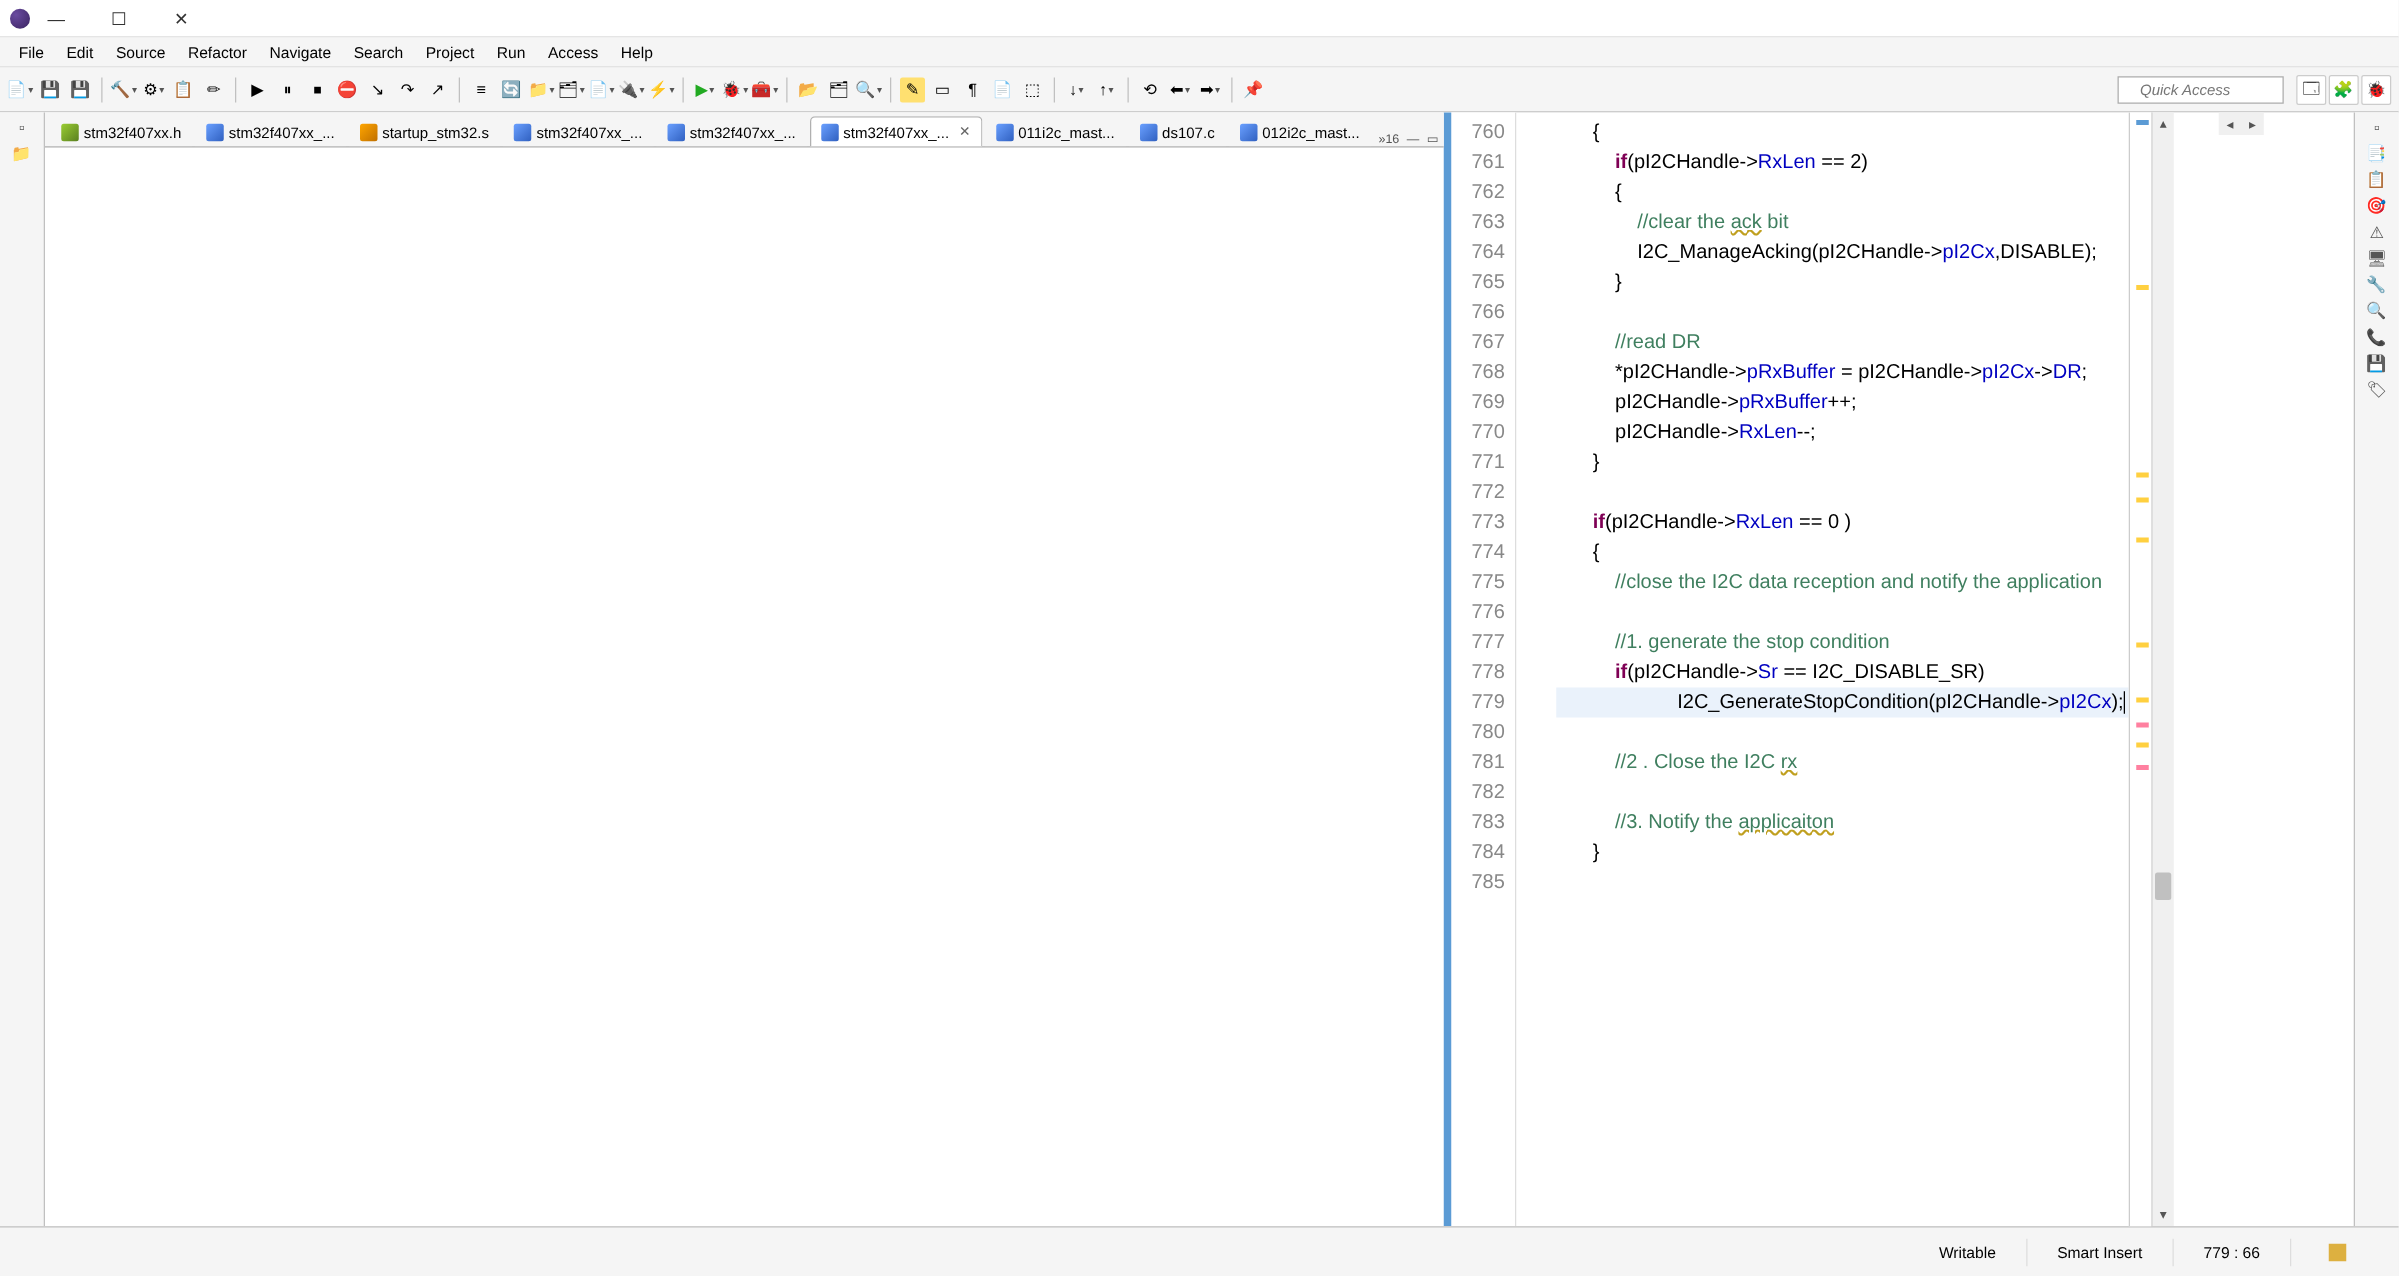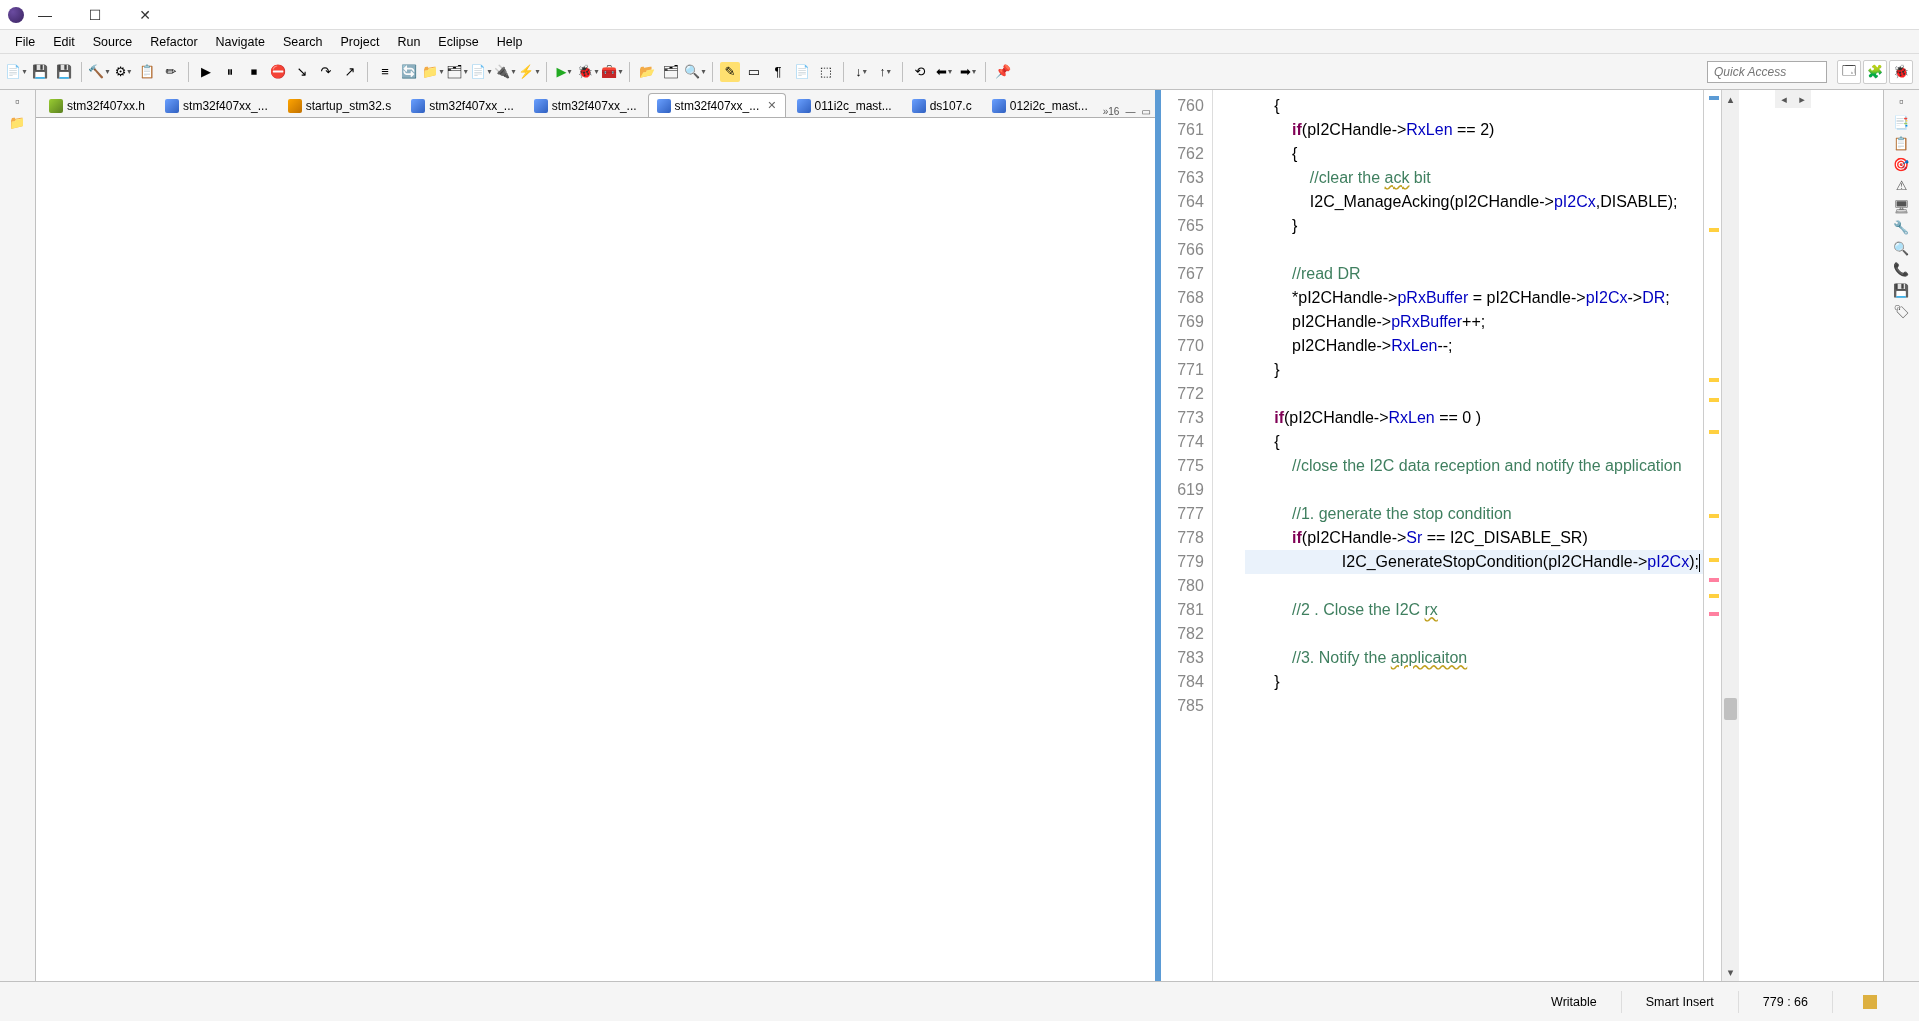--- a/index.html
+++ b/index.html
@@ -15,21 +15,21 @@
 
 .menu-bar { height: 24px; background: #f5f5f5; display: flex; align-items: center; padding: 0 6px; font-size: 12.5px; border-bottom: 1px solid #ddd; }
 .menu-bar span { padding: 3px 9px; cursor: pointer; }
 
 
 .toolbar { height: 36px; background: #f5f5f5; display: flex; align-items: center; padding: 0 6px; gap: 4px; border-bottom: 1px solid #c0c0c0; }
 .tb-btn { width: 20px; height: 20px; display: inline-flex; align-items: center; justify-content: center; font-size: 13px; cursor: pointer; border-radius: 2px; }
 .tb-btn.dd::after { content: "▾"; font-size: 8px; margin-left: 1px; color: #555; }
 .tb-sep { width: 1px; height: 20px; background: #c0c0c0; margin: 0 3px; }
 .quick-access { margin-left: auto; }
-.quick-access input { height: 22px; width: 120px; border: 1px solid #aaa; padding: 0 6px; font-size: 12px; font-style: italic; color: #888; }
+.quick-access input { height: 22px; width: 133px; border: 1px solid #aaa; padding: 0 17px; font-size: 12px; font-style: italic; color: #888; }
 .persp { display: flex; gap: 2px; margin-left: 6px; }
 .persp .tb-btn { border: 1px solid #ccc; width: 24px; height: 24px; background: #fff; }
 
 
 .main-area { flex: 1; display: flex; background: #fff; min-height: 0; }
 .left-gutter { width: 36px; background: #f5f5f5; border-right: 1px solid #c0c0c0; display: flex; flex-direction: column; align-items: center; padding-top: 4px; gap: 6px; }
 .left-gutter span { font-size: 13px; cursor: pointer; color: #555; }
 
 .editor-container { flex: 1; display: flex; flex-direction: row; min-height: 0; }
 
@@ -97,21 +97,21 @@
 
 <div class="menu-bar">
   <span>File</span>
   <span>Edit</span>
   <span>Source</span>
   <span>Refactor</span>
   <span>Navigate</span>
   <span>Search</span>
   <span>Project</span>
   <span>Run</span>
-  <span>Eclipse</span>
+  <span>Access</span>
   <span>Help</span>
 </div>
 
 <div class="toolbar">
   <span class="tb-btn dd">📄</span>
   <span class="tb-btn">💾</span>
   <span class="tb-btn">💾</span>
   <span class="tb-sep"></span>
   <span class="tb-btn dd">🔨</span>
   <span class="tb-btn dd">⚙</span>
@@ -235,21 +235,21 @@
           <div>766</div>
           <div>767</div>
           <div>768</div>
           <div>769</div>
           <div>770</div>
           <div>771</div>
           <div>772</div>
           <div>773</div>
           <div>774</div>
           <div>775</div>
-          <div>619</div>
+          <div>776</div>
           <div>777</div>
           <div>778</div>
           <div>779</div>
           <div>780</div>
           <div>781</div>
           <div>782</div>
           <div>783</div>
           <div>784</div>
           <div>785</div>
         </div>

